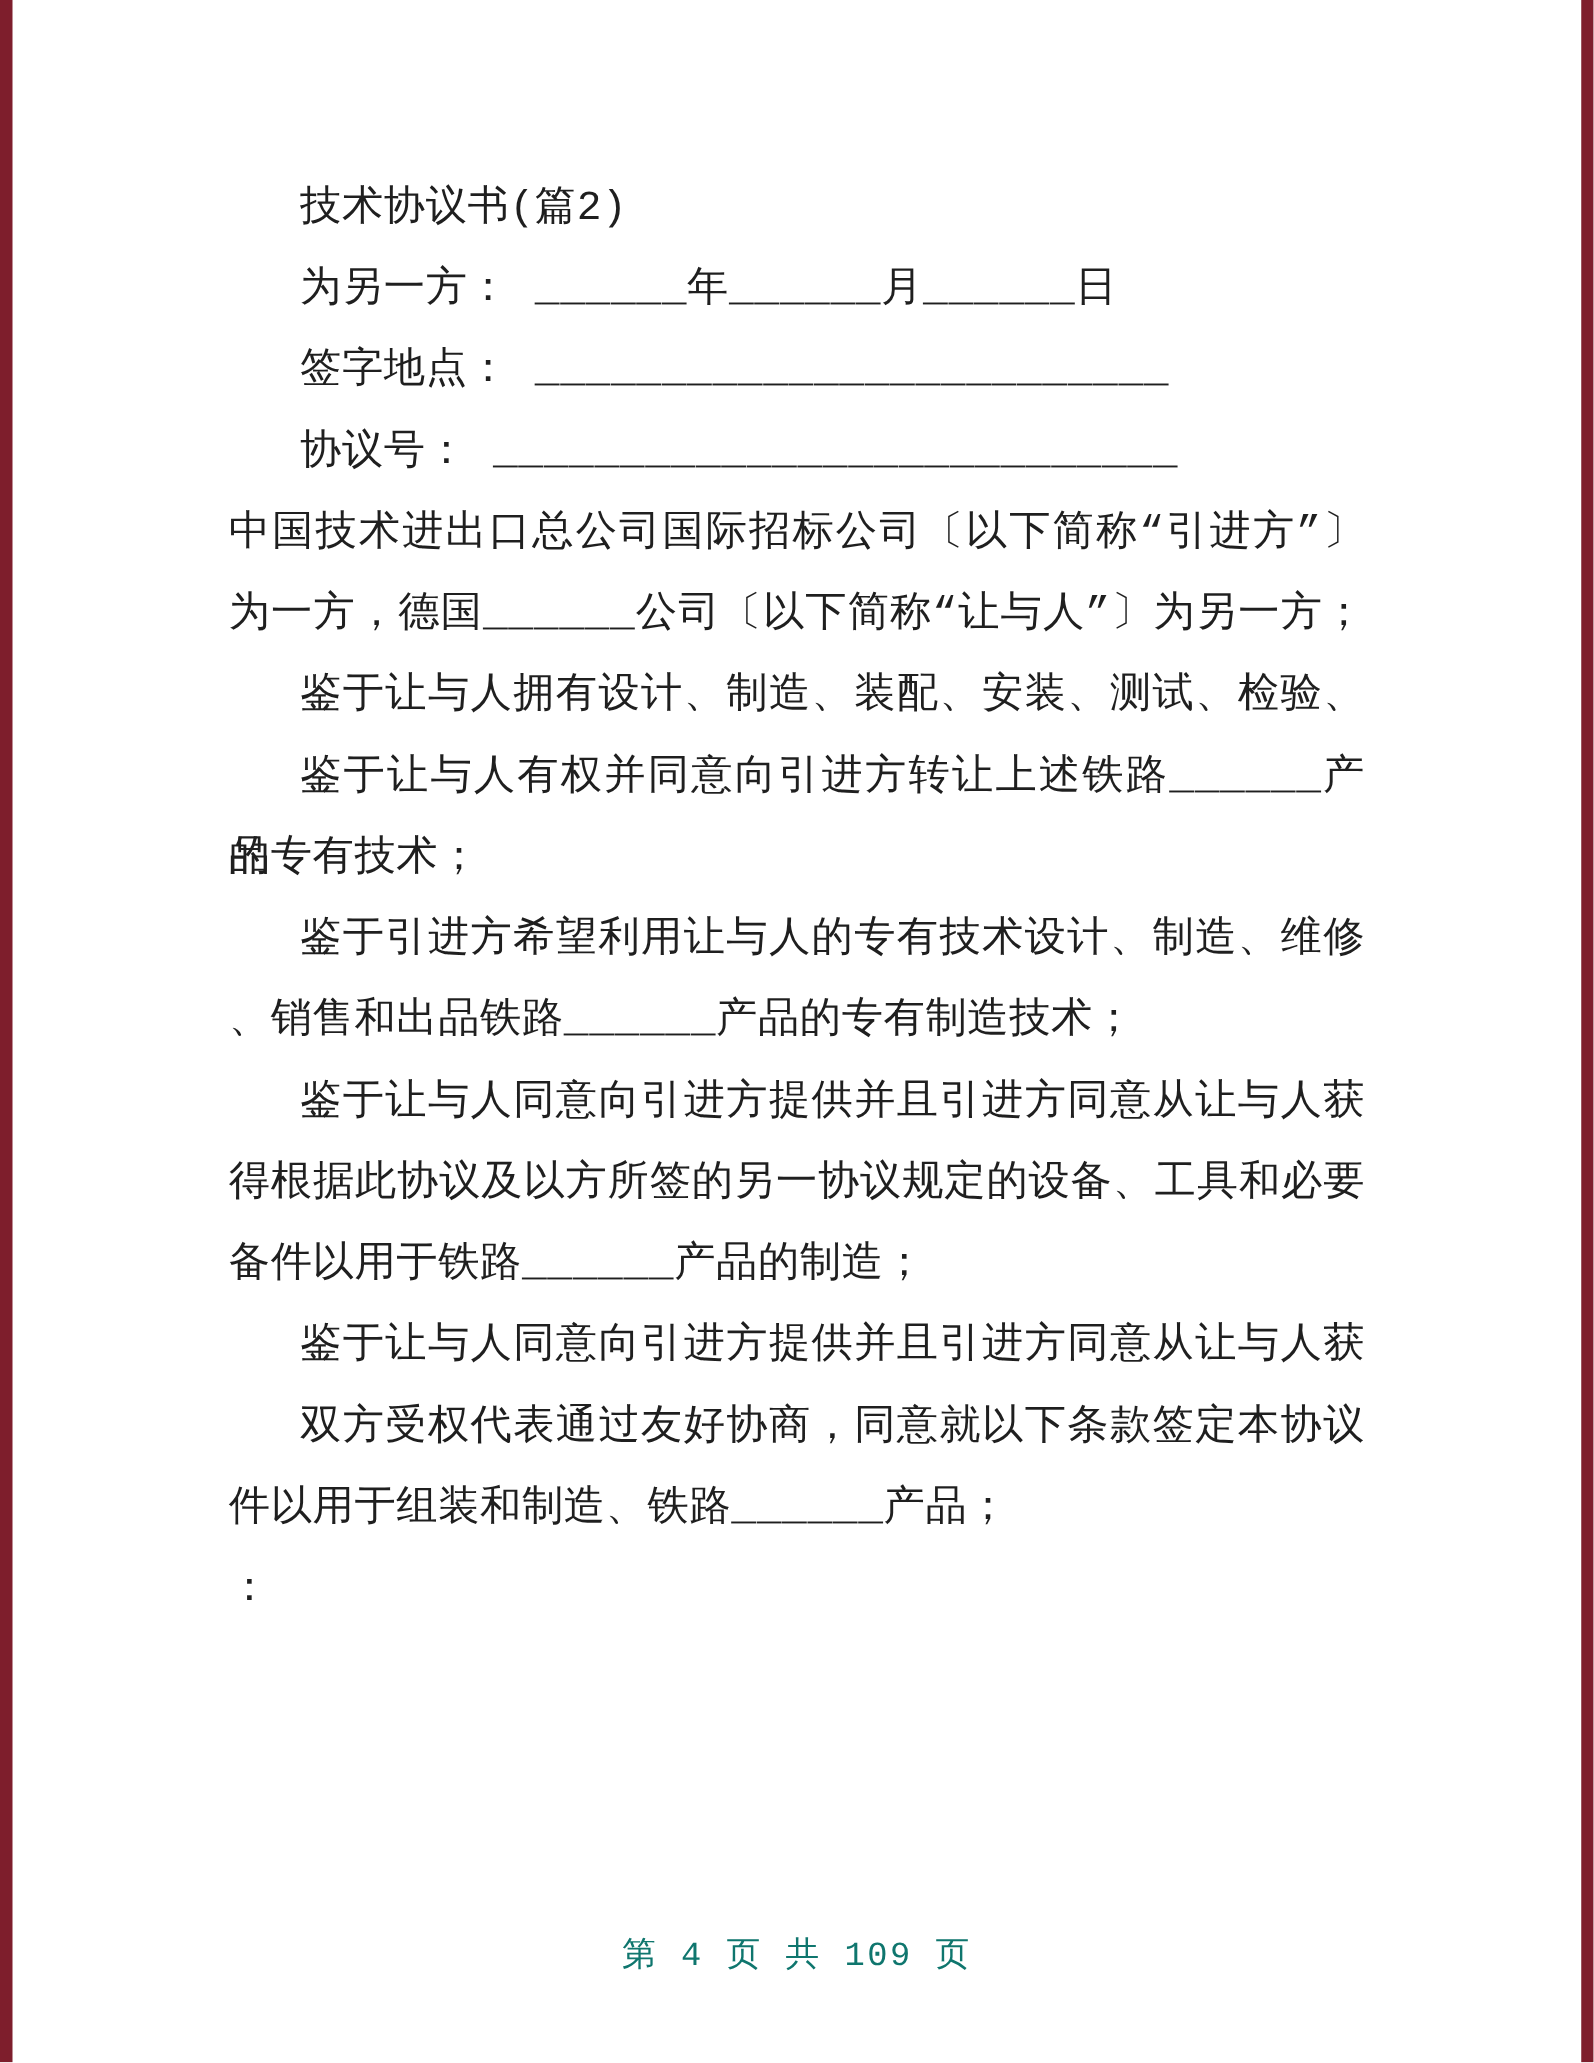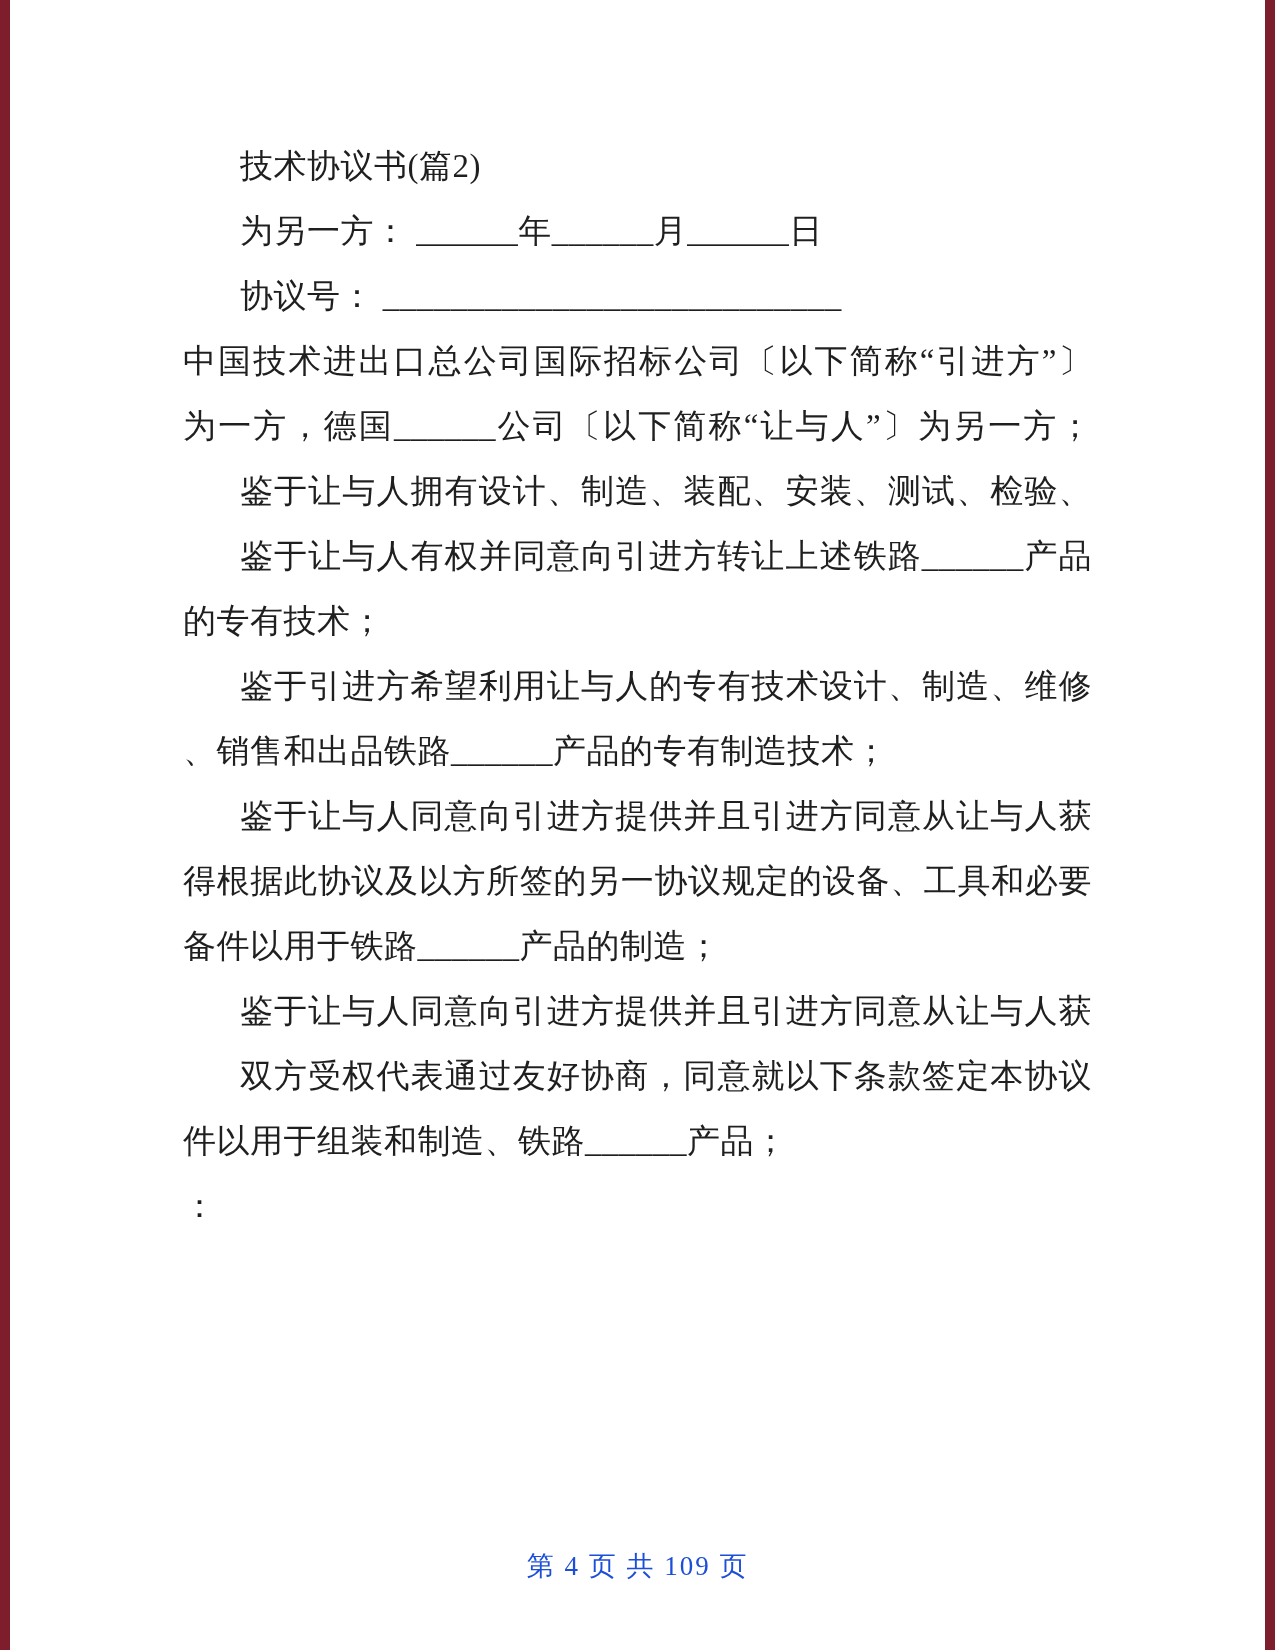--- a/index.html
+++ b/index.html
@@ -6,21 +6,21 @@
     margin: 0;
     padding: 0;
     background: #ffffff;
   }
   .page {
     position: relative;
     width: 1275px;
     height: 1650px;
     background: #ffffff;
     overflow: hidden;
-    font-family: Liberation Serif, serif;
+    font-family: Liberation Mono, monospace;
     color: #1f1f1f;
   }
   .edge-bar {
     position: absolute;
     top: 0;
     width: 10px;
     height: 1650px;
   }
   .edge-bar.left  { left: 0; }
   .edge-bar.right { right: 0; }
@@ -59,33 +59,34 @@
 </head>
 <body>
 
 <div class="page" style="color: rgb(31, 31, 31);">
   <div class="edge-bar left" style="background: rgb(126, 30, 44);"></div>
   <div class="edge-bar right" style="background: rgb(126, 30, 44);"></div>
 
   <div class="text-block">
       <div class="line indent">技术协议书(篇2)</div>
       <div class="line indent">为另一方： ______年______月______日</div>
+      <div class="line indent">签字地点： _________________________</div>
       <div class="line indent">协议号： ___________________________</div>
       <div class="line just">中国技术进出口总公司国际招标公司〔以下简称“引进方”〕</div>
       <div class="line just">为一方，德国______公司〔以下简称“让与人”〕为另一方；</div>
       <div class="line indent just">鉴于让与人拥有设计、制造、装配、安装、测试、检验、</div>
       <div class="line indent just">鉴于让与人有权并同意向引进方转让上述铁路______产品</div>
       <div class="line">的专有技术；</div>
       <div class="line indent just">鉴于引进方希望利用让与人的专有技术设计、制造、维修</div>
       <div class="line">、销售和出品铁路______产品的专有制造技术；</div>
       <div class="line indent just">鉴于让与人同意向引进方提供并且引进方同意从让与人获</div>
       <div class="line just">得根据此协议及以方所签的另一协议规定的设备、工具和必要</div>
       <div class="line">备件以用于铁路______产品的制造；</div>
       <div class="line indent just">鉴于让与人同意向引进方提供并且引进方同意从让与人获</div>
       <div class="line indent just">双方受权代表通过友好协商，同意就以下条款签定本协议</div>
       <div class="line">件以用于组装和制造、铁路______产品；</div>
       <div class="line">：</div>
     </div>
 
-  <div class="footer" style="color: #1d4ed8;">
+  <div class="footer" style="color: #0f766e;">
     <span>第 4 页 共 109 页</span>
   </div>
 </div>
 
 </body></html>

